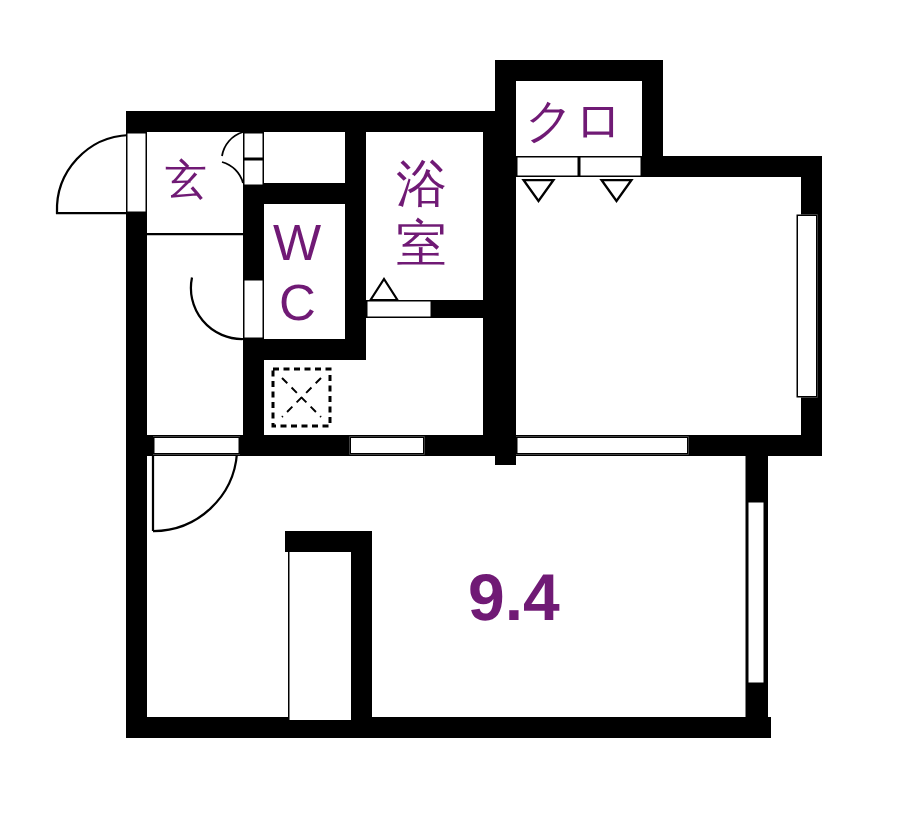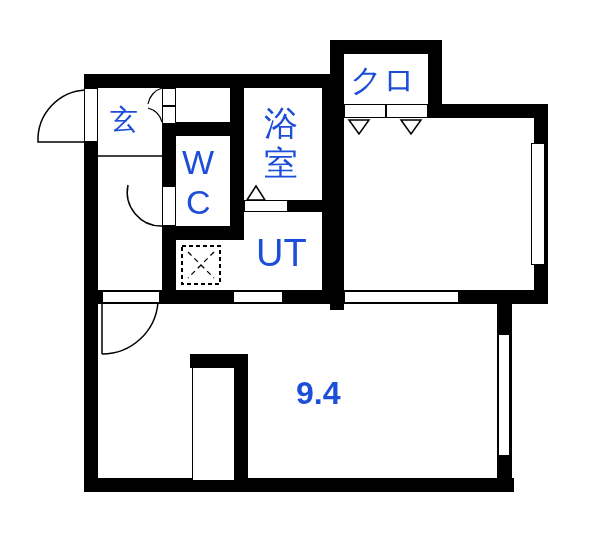--- a/index.html
+++ b/index.html
@@ -1,20 +1,20 @@
 <!DOCTYPE html>
 <html><head>
 <meta charset="utf-8">
 <style>
   html,body{margin:0;padding:0;background:#fff;}
   body{width:600px;height:542px;position:relative;overflow:hidden;font-family:"Liberation Sans",sans-serif;}
   .plan{position:absolute;left:0;top:0;width:600px;height:542px;}
   .w{position:absolute;background:#000;}
   .win{position:absolute;background:#fff;border:1.5px solid #000;box-sizing:border-box;}
-  .lbl{position:absolute;color:#1d4ed8;line-height:1;white-space:nowrap;}
+  .lbl{position:absolute;color:#701a75;line-height:1;white-space:nowrap;}
   .jp{font-family:"DejaVu Sans",sans-serif;font-weight:normal;}
   .big{font-weight:bold;font-family:"Liberation Sans",sans-serif;}
   svg{position:absolute;left:0;top:0;}
 </style>
 </head>
 <body>
 
 <div class="plan">
 
   <svg width="600" height="542">
@@ -93,15 +93,14 @@
   <div class="win" style="left:344px;top:291px;width:115px;height:12px;"></div>
 
   <div class="win" style="left:498px;top:334px;width:12px;height:122px;"></div>
 
   <span class="lbl jp" style="left:110px;top:106px;font-size:28px;">玄</span>
   <span class="lbl" style="left:182px;top:145px;font-size:34px;">W</span>
   <span class="lbl" style="left:186px;top:185px;font-size:34px;">C</span>
   <span class="lbl jp" style="left:264px;top:106px;font-size:34px;">浴</span>
   <span class="lbl jp" style="left:264px;top:146px;font-size:34px;">室</span>
   <span class="lbl jp" style="left:350px;top:64px;font-size:32px;">クロ</span>
-  <span class="lbl" style="left:256px;top:234px;font-size:38px;">UT</span>
-  <span class="lbl big" style="left:296px;top:377px;font-size:32px;">9.4</span>
+  <span class="lbl big" style="left:312px;top:377px;font-size:44px;">9.4</span>
 </div>
 
 </body></html>

